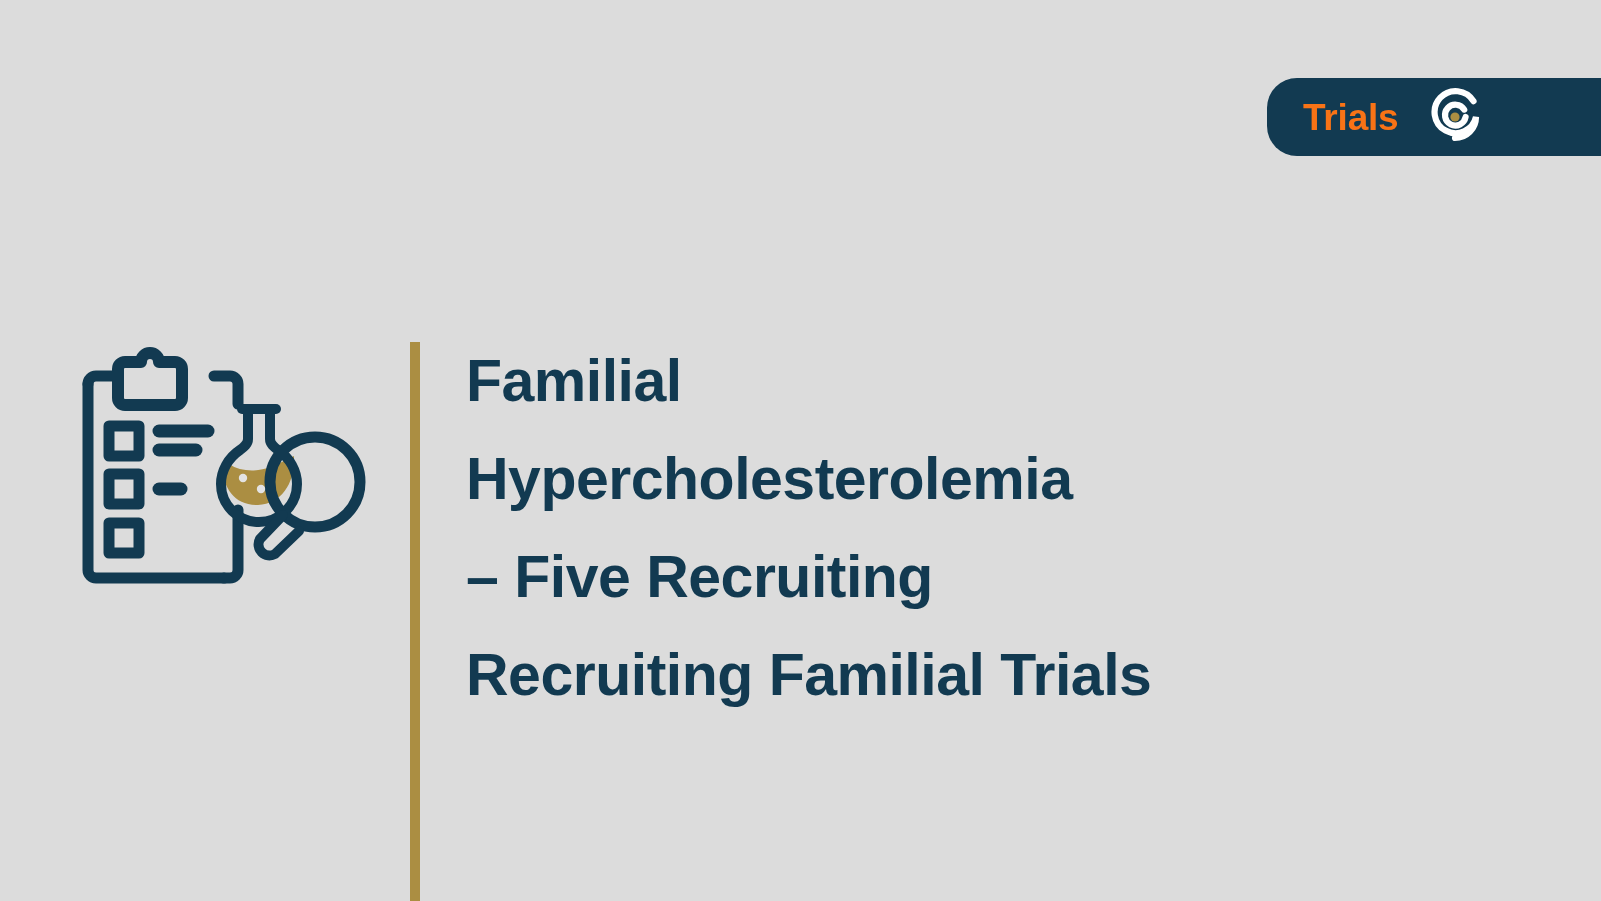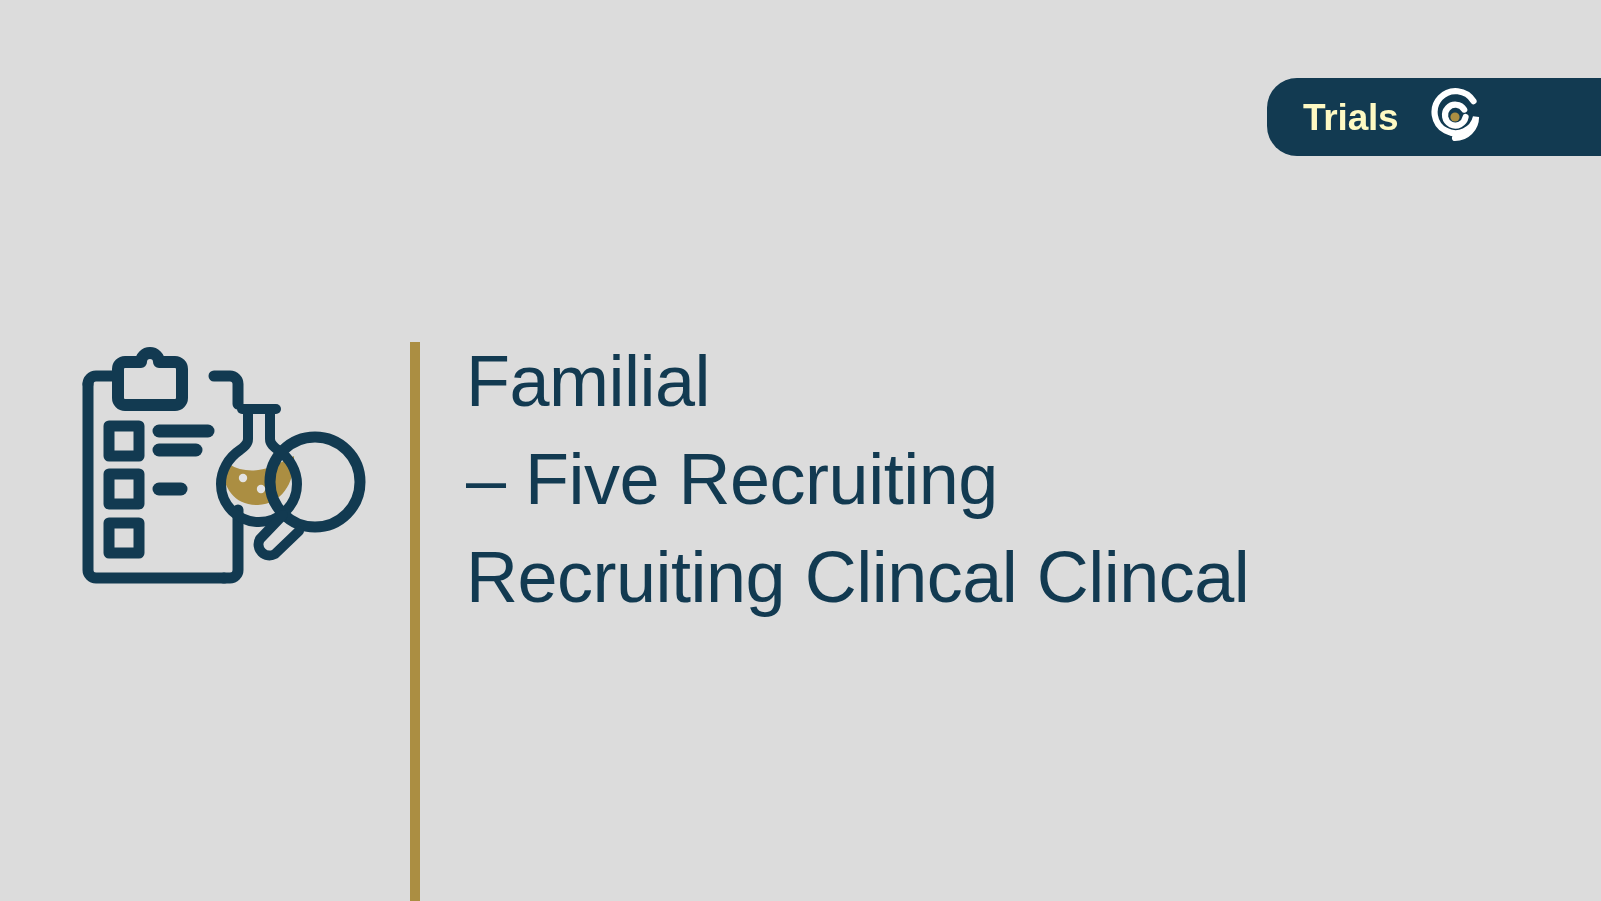--- a/index.html
+++ b/index.html
@@ -23,21 +23,21 @@
     width: 360px;
     height: 78px;
     background: #123a51;
     border-radius: 30px 0 0 30px;
     display: flex;
     align-items: center;
     box-sizing: border-box;
     padding-left: 36px;
   }
   .brand-badge-label {
-    color: #fef9c3;
+    color: #f97316;
     font-size: 37px;
     font-weight: 700;
     letter-spacing: -0.2px;
     line-height: 1;
     white-space: nowrap;
   }
   .brand-logo {
     margin-left: 28px;
     width: 58px;
     height: 58px;
@@ -67,22 +67,22 @@
 
   
   .headline {
     position: absolute;
     left: 466px;
     top: 332px;
     width: 1080px;
   }
   .headline-line {
     color: #123a51;
-    font-size: 72px;
-    font-weight: 400;
+    font-size: 59px;
+    font-weight: 700;
     line-height: 98px;
     letter-spacing: -0.5px;
     white-space: nowrap;
   }
 </style>
 </head>
 <body>
 
 <div class="brand-badge">
   <span class="brand-badge-label">Trials</span>
@@ -136,15 +136,16 @@
 
     <circle cx="181" cy="146" r="4.2" fill="#e3e3e3"></circle>
     <circle cx="199" cy="157" r="4.2" fill="#e3e3e3"></circle>
   </svg>
 </div>
 
 <div class="gold-divider"></div>
 
 <div class="headline">
   <div class="headline-line">Familial</div>
+  <div class="headline-line">Hypercholesterolemia</div>
   <div class="headline-line">– Five Recruiting</div>
-  <div class="headline-line">Recruiting Clincal Clincal</div>
+  <div class="headline-line">Recruiting Familial Trials</div>
 </div>
 
 </body></html>

